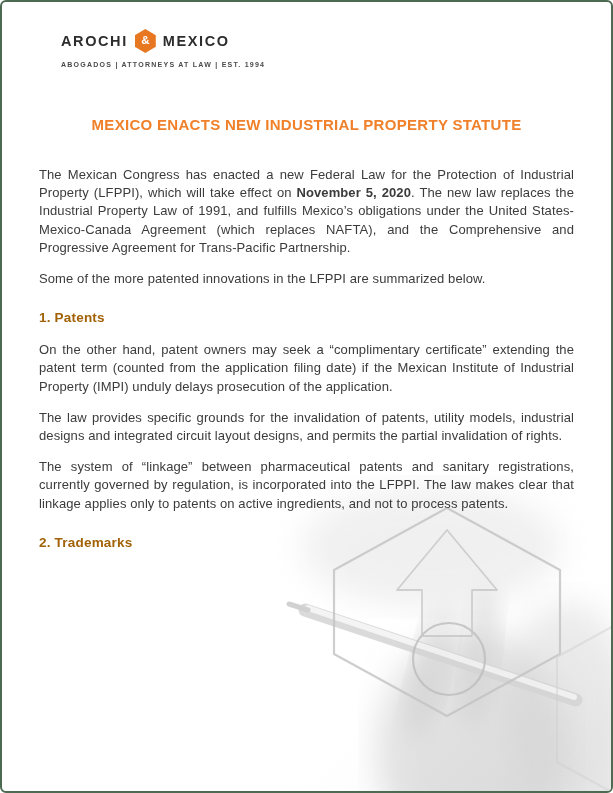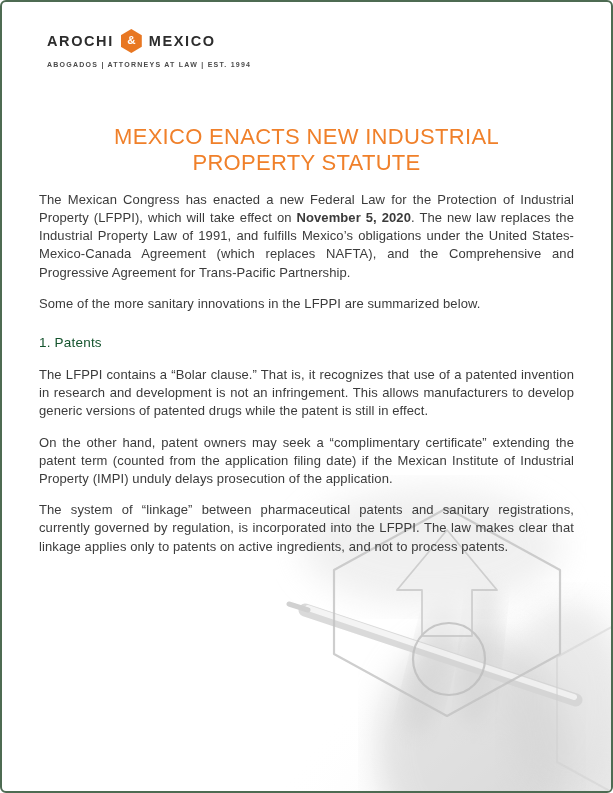--- a/index.html
+++ b/index.html
@@ -5,47 +5,47 @@
   html,body{margin:0;padding:0;background:#ffffff;}
   body{width:613px;height:793px;font-family:"Liberation Sans","DejaVu Sans",sans-serif;}
   .page{
     position:relative;box-sizing:border-box;width:613px;height:793px;
     background:#ffffff;border:2px solid #4D6B52;border-radius:6px;overflow:hidden;
   }
   
   .watermark{position:absolute;inset:0;z-index:0;pointer-events:none;}
   .watermark svg{display:block;}
   
-  .letterhead{position:absolute;top:27px;left:45px;z-index:2;}
+  .letterhead{position:absolute;top:27px;left:59px;z-index:2;}
   .brand-row{display:flex;align-items:center;gap:7px;}
   .brand-word{
     font-size:14.5px;font-weight:700;letter-spacing:1.6px;color:#2d2d2d;line-height:1;
   }
   .hex{
     width:21px;height:24px;background:#E87722;color:#ffffff;
     clip-path:polygon(50% 0%,100% 26%,100% 74%,50% 100%,0% 74%,0% 26%);
     display:flex;align-items:center;justify-content:center;
     font-size:11.5px;font-weight:700;line-height:1;
   }
   .tagline{
     margin-top:8px;font-size:7px;font-weight:700;letter-spacing:1.25px;color:#4a4a4a;
   }
   
   .article{position:relative;z-index:1;padding:110px 37px 0 37px;}
   .article-title{
-    margin:12px;text-align:center;color:#F0802A;
-    font-size:22px;font-weight:400;letter-spacing:0.3px;line-height:1.2;
+    margin:4px;text-align:center;color:#F0802A;
+    font-size:15px;font-weight:700;letter-spacing:0.3px;line-height:1.2;
   }
   p.body-par{
     margin:13px 0 0 0;text-align:justify;color:#3b3b3b;
     font-size:13px;line-height:18.2px;letter-spacing:0.1px;
   }
-  p.first-par{margin-top:14px;}
+  p.first-par{margin-top:32px;}
   h2.section-heading{
-    margin:22px 0 0 0;color:#14532d;font-size:13.5px;font-weight:400;letter-spacing:0.2px;
+    margin:22px 0 0 0;color:#a16207;font-size:13.5px;font-weight:700;letter-spacing:0.2px;
   }
   h2.section-heading + p.body-par{margin-top:16px;}
   .gap-before-section{margin-top:26px;}
 </style>
 </head>
 <body>
 
 <div class="page">
 
   <div class="watermark">
@@ -98,22 +98,23 @@
       <span class="brand-word">MEXICO</span>
     </div>
     <div class="tagline">ABOGADOS | ATTORNEYS AT LAW | EST. 1994</div>
   </header>
 
   <main class="article">
     <h1 class="article-title">MEXICO ENACTS NEW INDUSTRIAL PROPERTY STATUTE</h1>
 
     <p class="body-par first-par"><span>The Mexican Congress has enacted a new Federal Law for the Protection of Industrial Property (LFPPI), which will take effect on </span><strong>November 5, 2020</strong><span>.  The new law replaces the Industrial Property Law of 1991, and fulfills Mexico’s obligations under the United States-Mexico-Canada Agreement (which replaces NAFTA), and the Comprehensive and Progressive Agreement for Trans-Pacific Partnership.</span></p>
 
-    <p class="body-par">Some of the more sanitary innovations in the LFPPI are summarized below.</p>
+    <p class="body-par">Some of the more patented innovations in the LFPPI are summarized below.</p>
 
     <h2 class="section-heading gap-before-section">1. Patents</h2>
-    <p class="body-par">The LFPPI contains a “Bolar clause.”  That is, it recognizes that use of a patented invention in research and development is not an infringement.  This allows manufacturers to develop generic versions of patented drugs while the patent is still in effect.</p>
     <p class="body-par">On the other hand, patent owners may seek a “complimentary certificate” extending the patent term (counted from the application filing date) if the Mexican Institute of Industrial Property (IMPI) unduly delays prosecution of the application.</p>
+    <p class="body-par">The law provides specific grounds for the invalidation of patents, utility models, industrial designs and integrated circuit layout designs, and permits the partial invalidation of rights.</p>
     <p class="body-par">The system of “linkage” between pharmaceutical patents and sanitary registrations, currently governed by regulation, is incorporated into the LFPPI.  The law makes clear that linkage applies only to patents on active ingredients, and not to process patents.</p>
 
+    <h2 class="section-heading gap-before-section">2. Trademarks</h2>
   </main>
 
 </div>
 
 </body></html>

